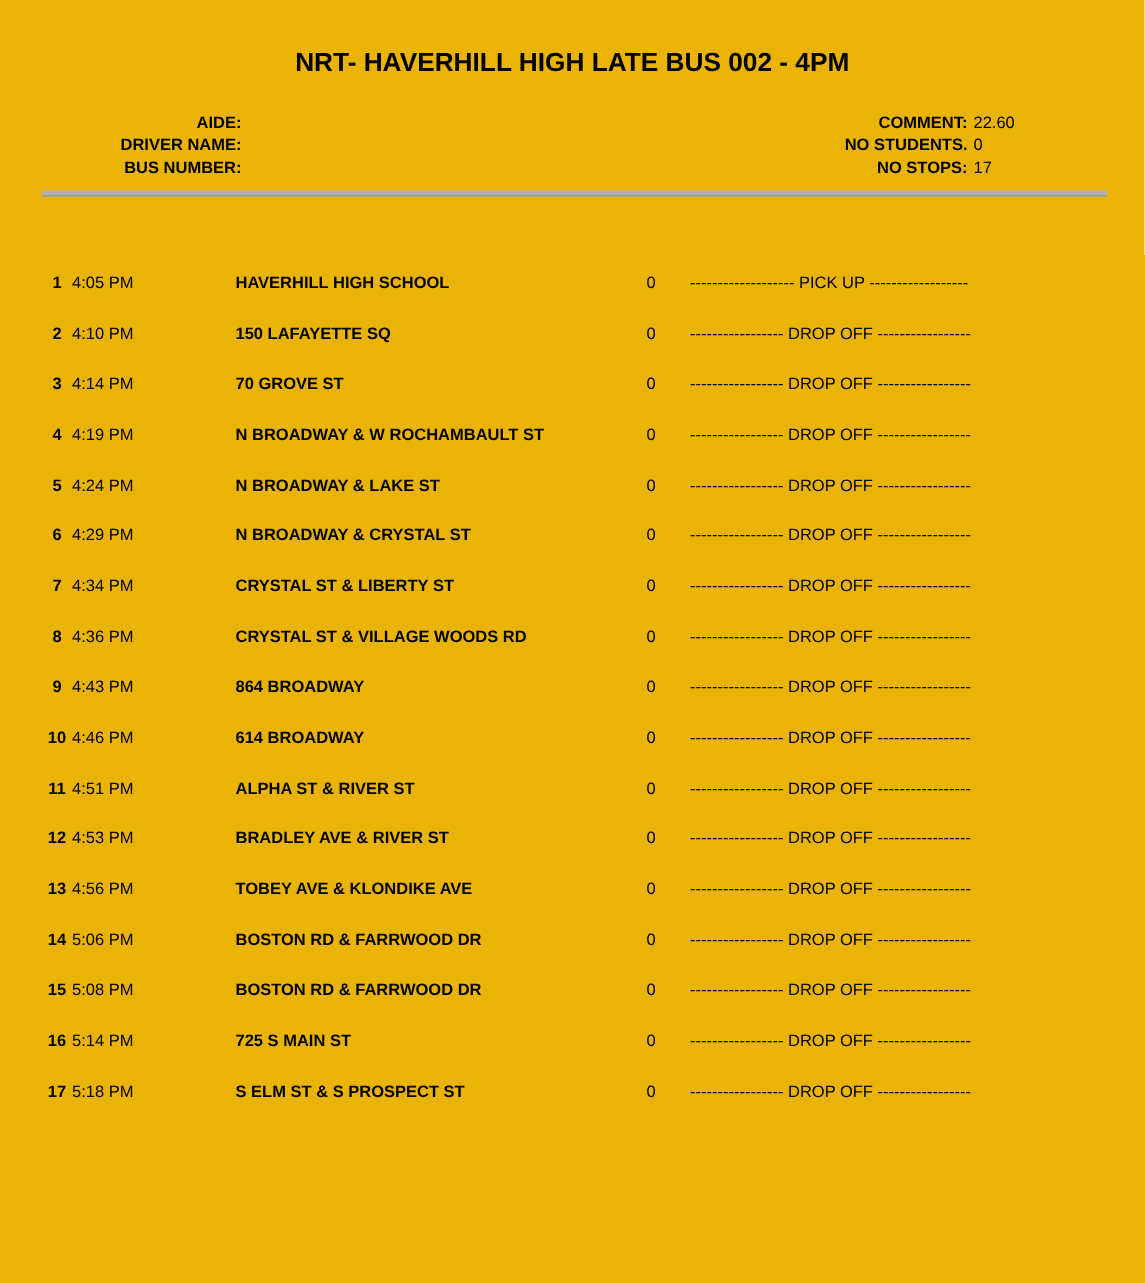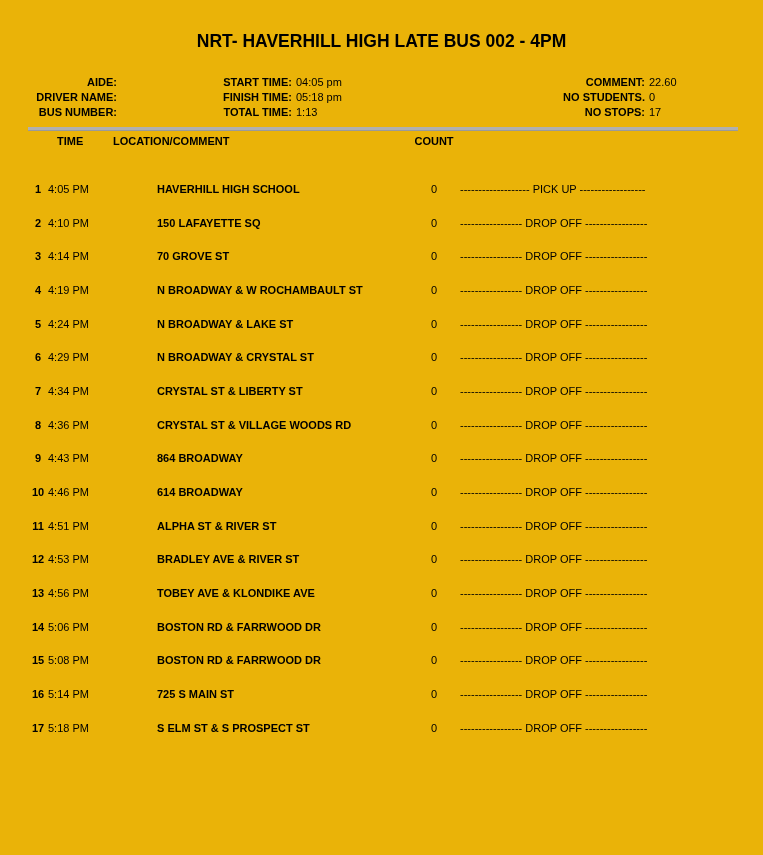--- a/index.html
+++ b/index.html
@@ -24,21 +24,21 @@
     width: 100%;
     text-align: center;
     font-size: 17.5px;
     font-weight: bold;
     white-space: nowrap;
   }
   .info-group {
     position: absolute;
     top: 74px;
   }
-  .g-left   { left: 0px; }
+  .g-left   { left: 0px; padding-left: 44px; }
   .g-mid    { left: 190px; }
   .g-right  { left: 500px; }
   .irow {
     display: flex;
     height: 15.2px;
     align-items: center;
     white-space: nowrap;
   }
   .lbl {
     display: inline-block;
@@ -114,37 +114,20 @@
         <span class="lbl">DRIVER NAME:</span>
         <span class="val"></span>
       </div>
 
       <div class="irow">
         <span class="lbl">BUS NUMBER:</span>
         <span class="val"></span>
       </div>
     </div>
 
-  <div class="info-group g-mid">
-
-      <div class="irow">
-        <span class="lbl">START TIME:</span>
-        <span class="val">04:05 pm</span>
-      </div>
-
-      <div class="irow">
-        <span class="lbl">FINISH TIME:</span>
-        <span class="val">05:18 pm</span>
-      </div>
-
-      <div class="irow">
-        <span class="lbl">TOTAL TIME:</span>
-        <span class="val">1:13</span>
-      </div>
-    </div>
 
   <div class="info-group g-right">
 
       <div class="irow">
         <span class="lbl">COMMENT:</span>
         <span class="val">22.60</span>
       </div>
 
       <div class="irow">
         <span class="lbl">NO STUDENTS.</span>
@@ -152,25 +135,20 @@
       </div>
 
       <div class="irow">
         <span class="lbl">NO STOPS:</span>
         <span class="val">17</span>
       </div>
     </div>
 
   <div class="divider"></div>
 
-  <div class="thead">
-    <span class="h-time">TIME</span>
-    <span class="h-loc">LOCATION/COMMENT</span>
-    <span class="h-count">COUNT</span>
-  </div>
 
   <div class="rows">
 
       <div class="trow">
         <span class="c num">1</span>
         <span class="c time">4:05 PM</span>
         <span class="c loc">HAVERHILL HIGH SCHOOL</span>
         <span class="c count">0</span>
         <span class="c action">------------------- PICK UP ------------------</span>
       </div>

